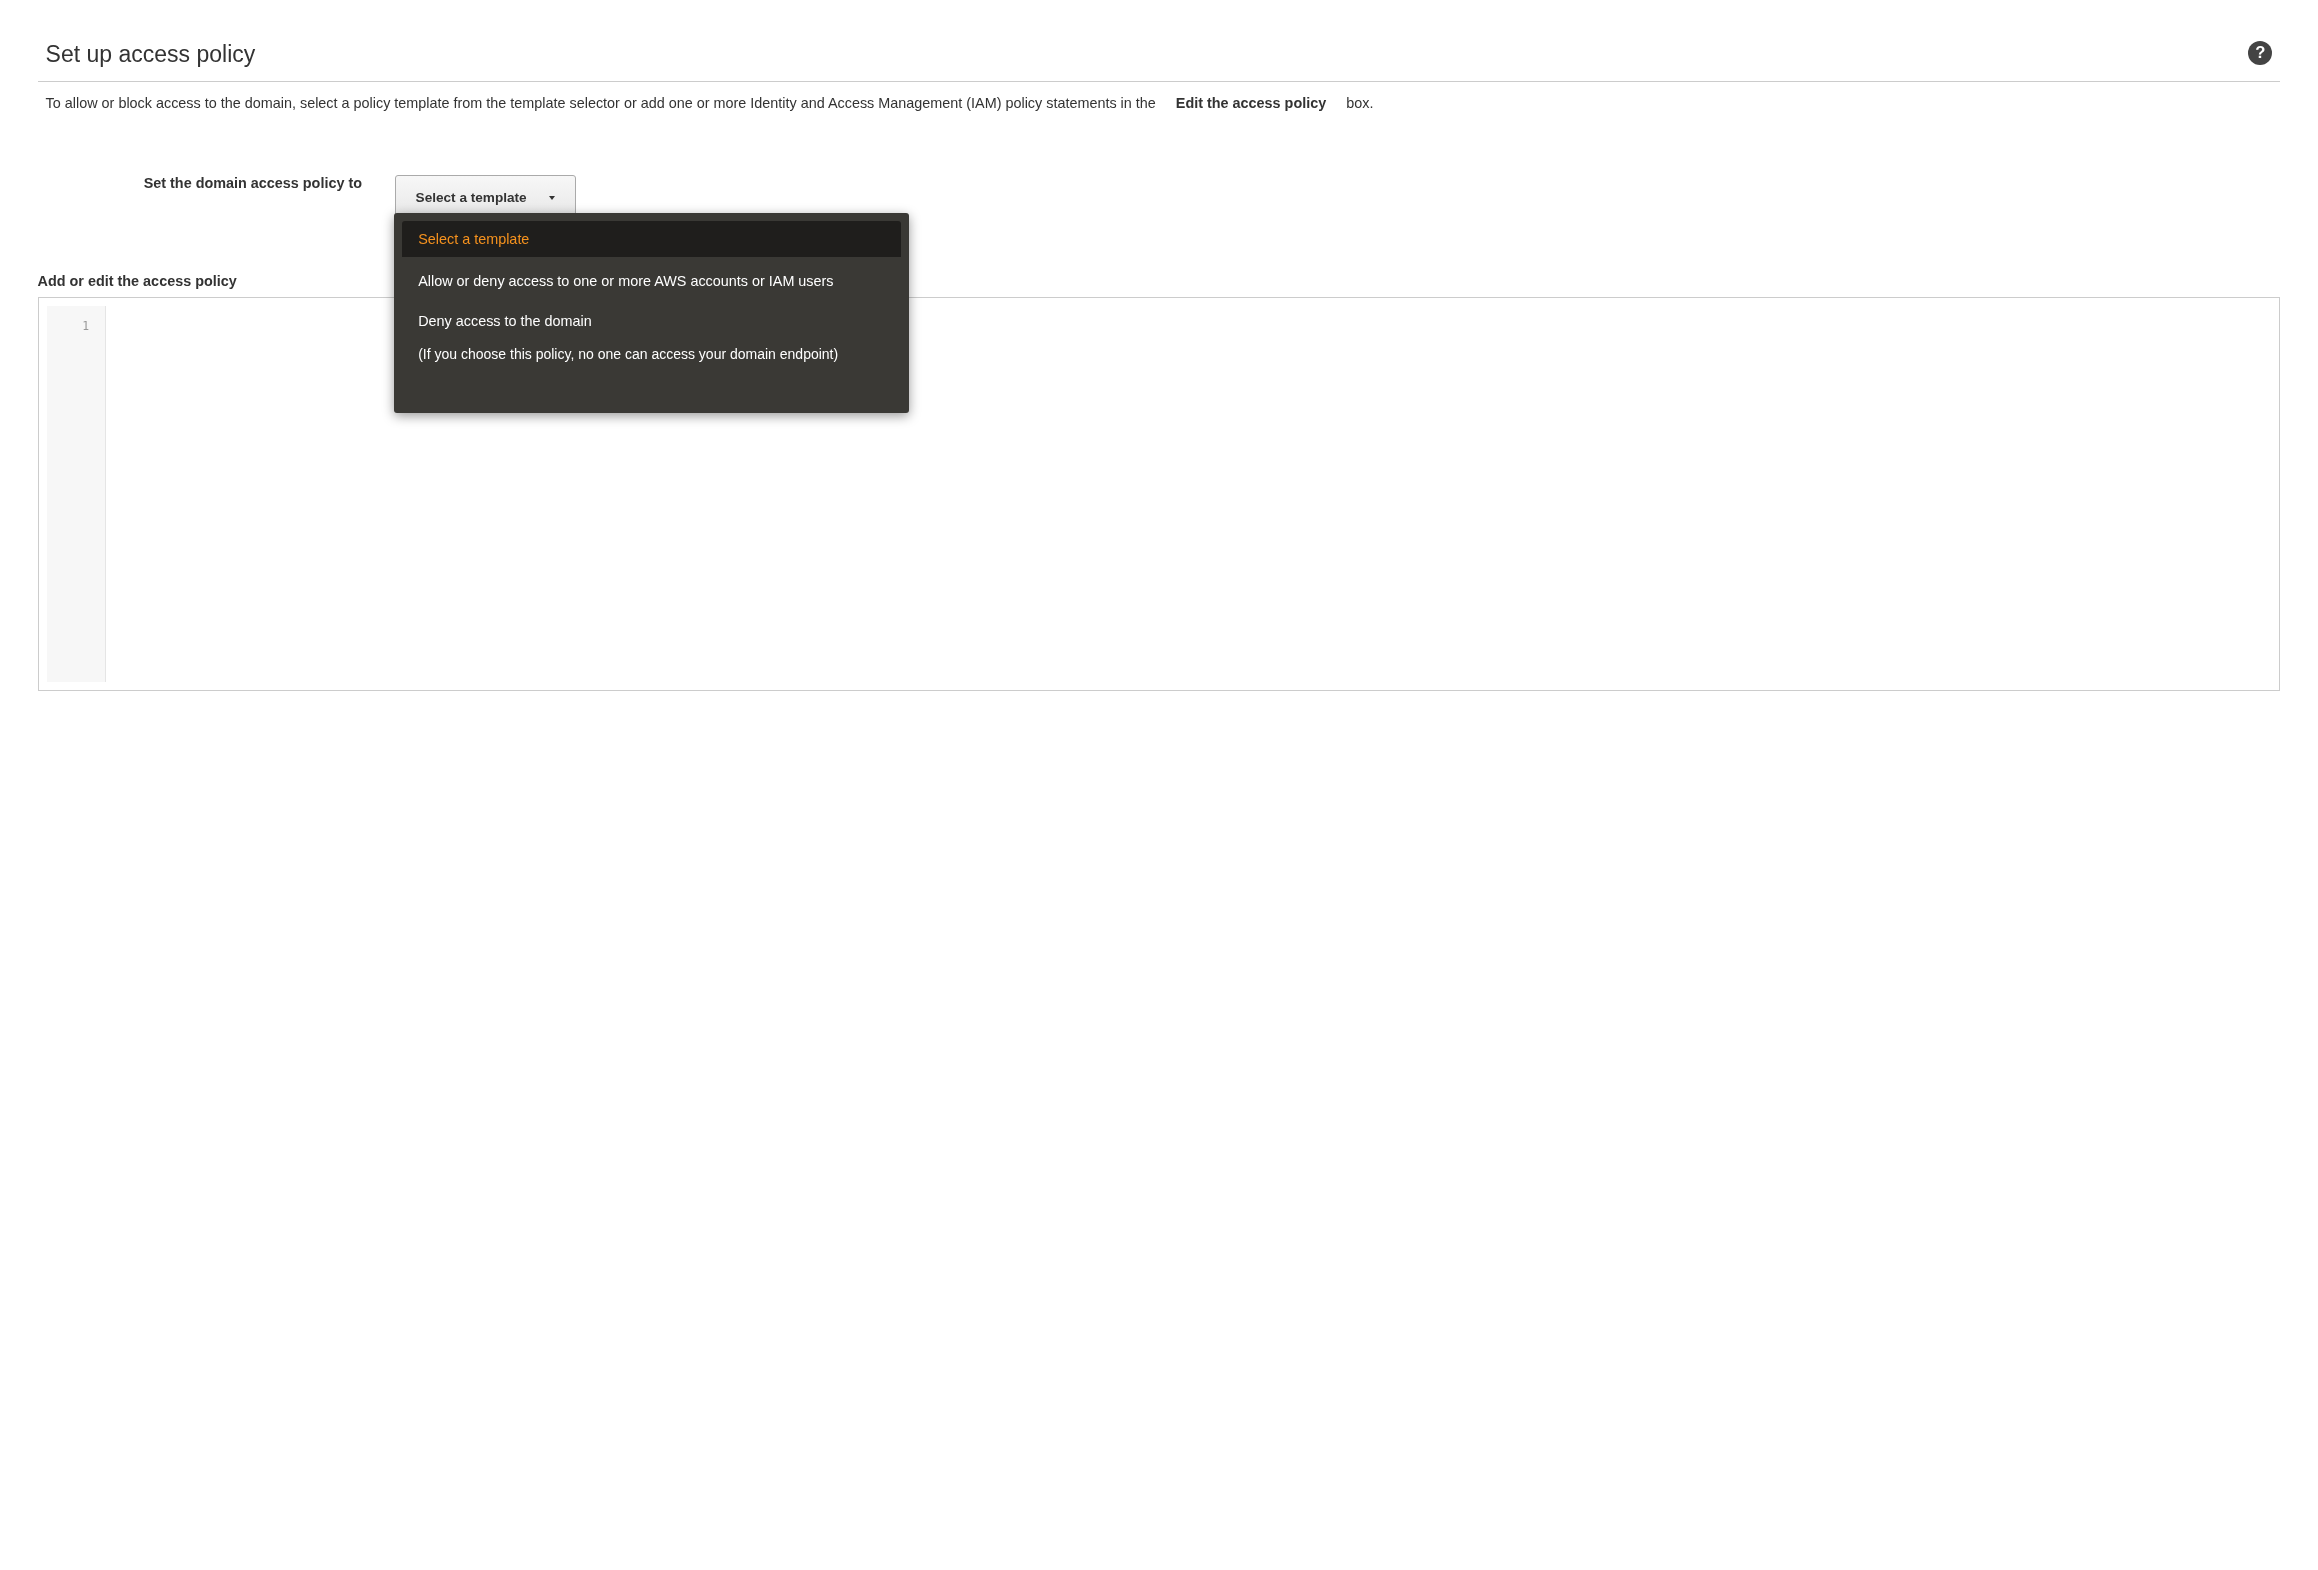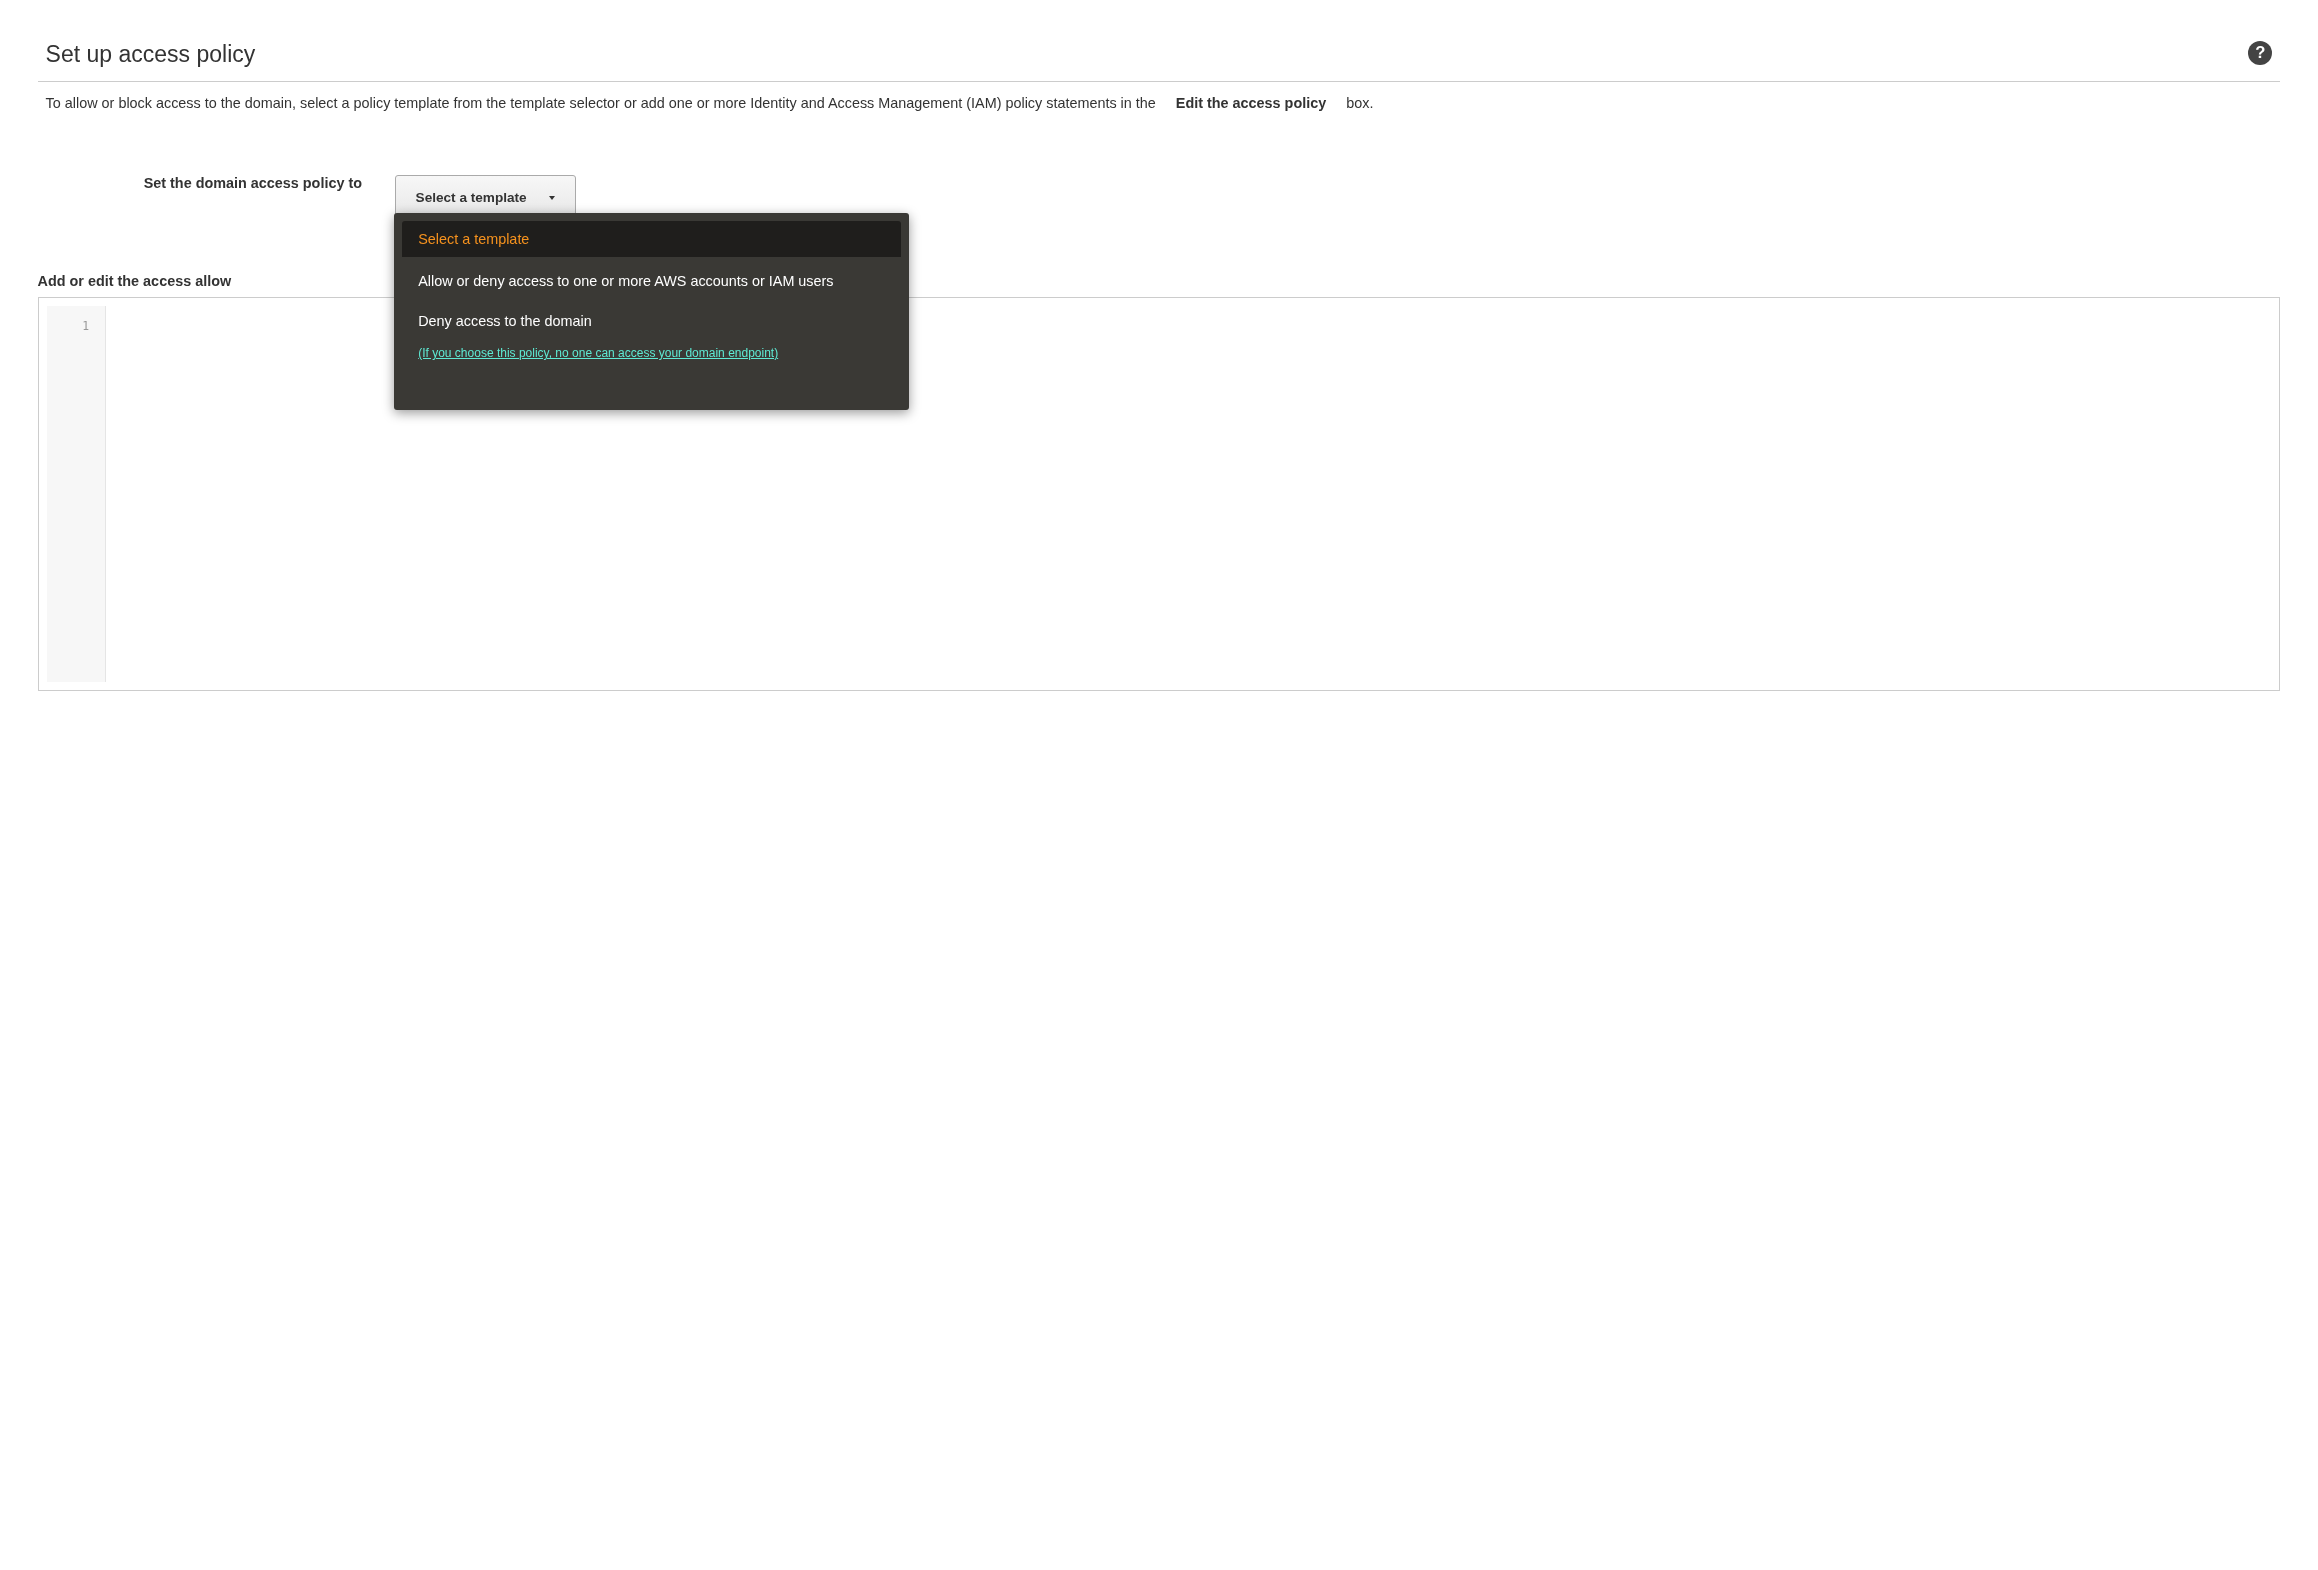--- a/index.html
+++ b/index.html
@@ -97,25 +97,24 @@
     .dropdown-panel .dd-item.selected {
       background: #1f1e1c;
       color: #f6921e;
       border-top-left-radius: 3px;
       border-top-right-radius: 3px;
       padding-top: 7.6px;
       padding-bottom: 7.6px;
       margin-bottom: 3px;
     }
     .dd-sub {
-      font-size: 12px;
-      color: #5eead4;
+      font-size: 14px;
+      color: #ffffff;
       padding: 0 16.6px 7.6px 16.6px;
       line-height: 1.5;
-      text-decoration: underline;
     }
     .dd-group-gap { height: 13.6px; }
     .section-label {
       font-size: 14.4px;
       font-weight: 700;
       color: #333;
       margin-bottom: 4.5px;
     }
     .editor {
       border: 0.8px solid #ccc;
@@ -160,20 +159,20 @@
 
   <div class="dropdown-panel">
     <div class="dd-item selected">Select a template</div>
     <div class="dd-item">Allow or deny access to one or more AWS accounts or IAM users</div>
     <div class="dd-item">Deny access to the domain</div>
     <div class="dd-sub">(If you choose this policy, no one can access your domain endpoint)</div>
     <div class="dd-group-gap"></div>
   </div>
 </div>
 
-<div class="section-label">Add or edit the access allow</div>
+<div class="section-label">Add or edit the access policy</div>
 <div class="editor">
   <div class="gutter">
     <div>1</div>
   </div>
   <div class="code-area" contenteditable="true" style=""></div>
 </div>
 
 
 </body></html>

